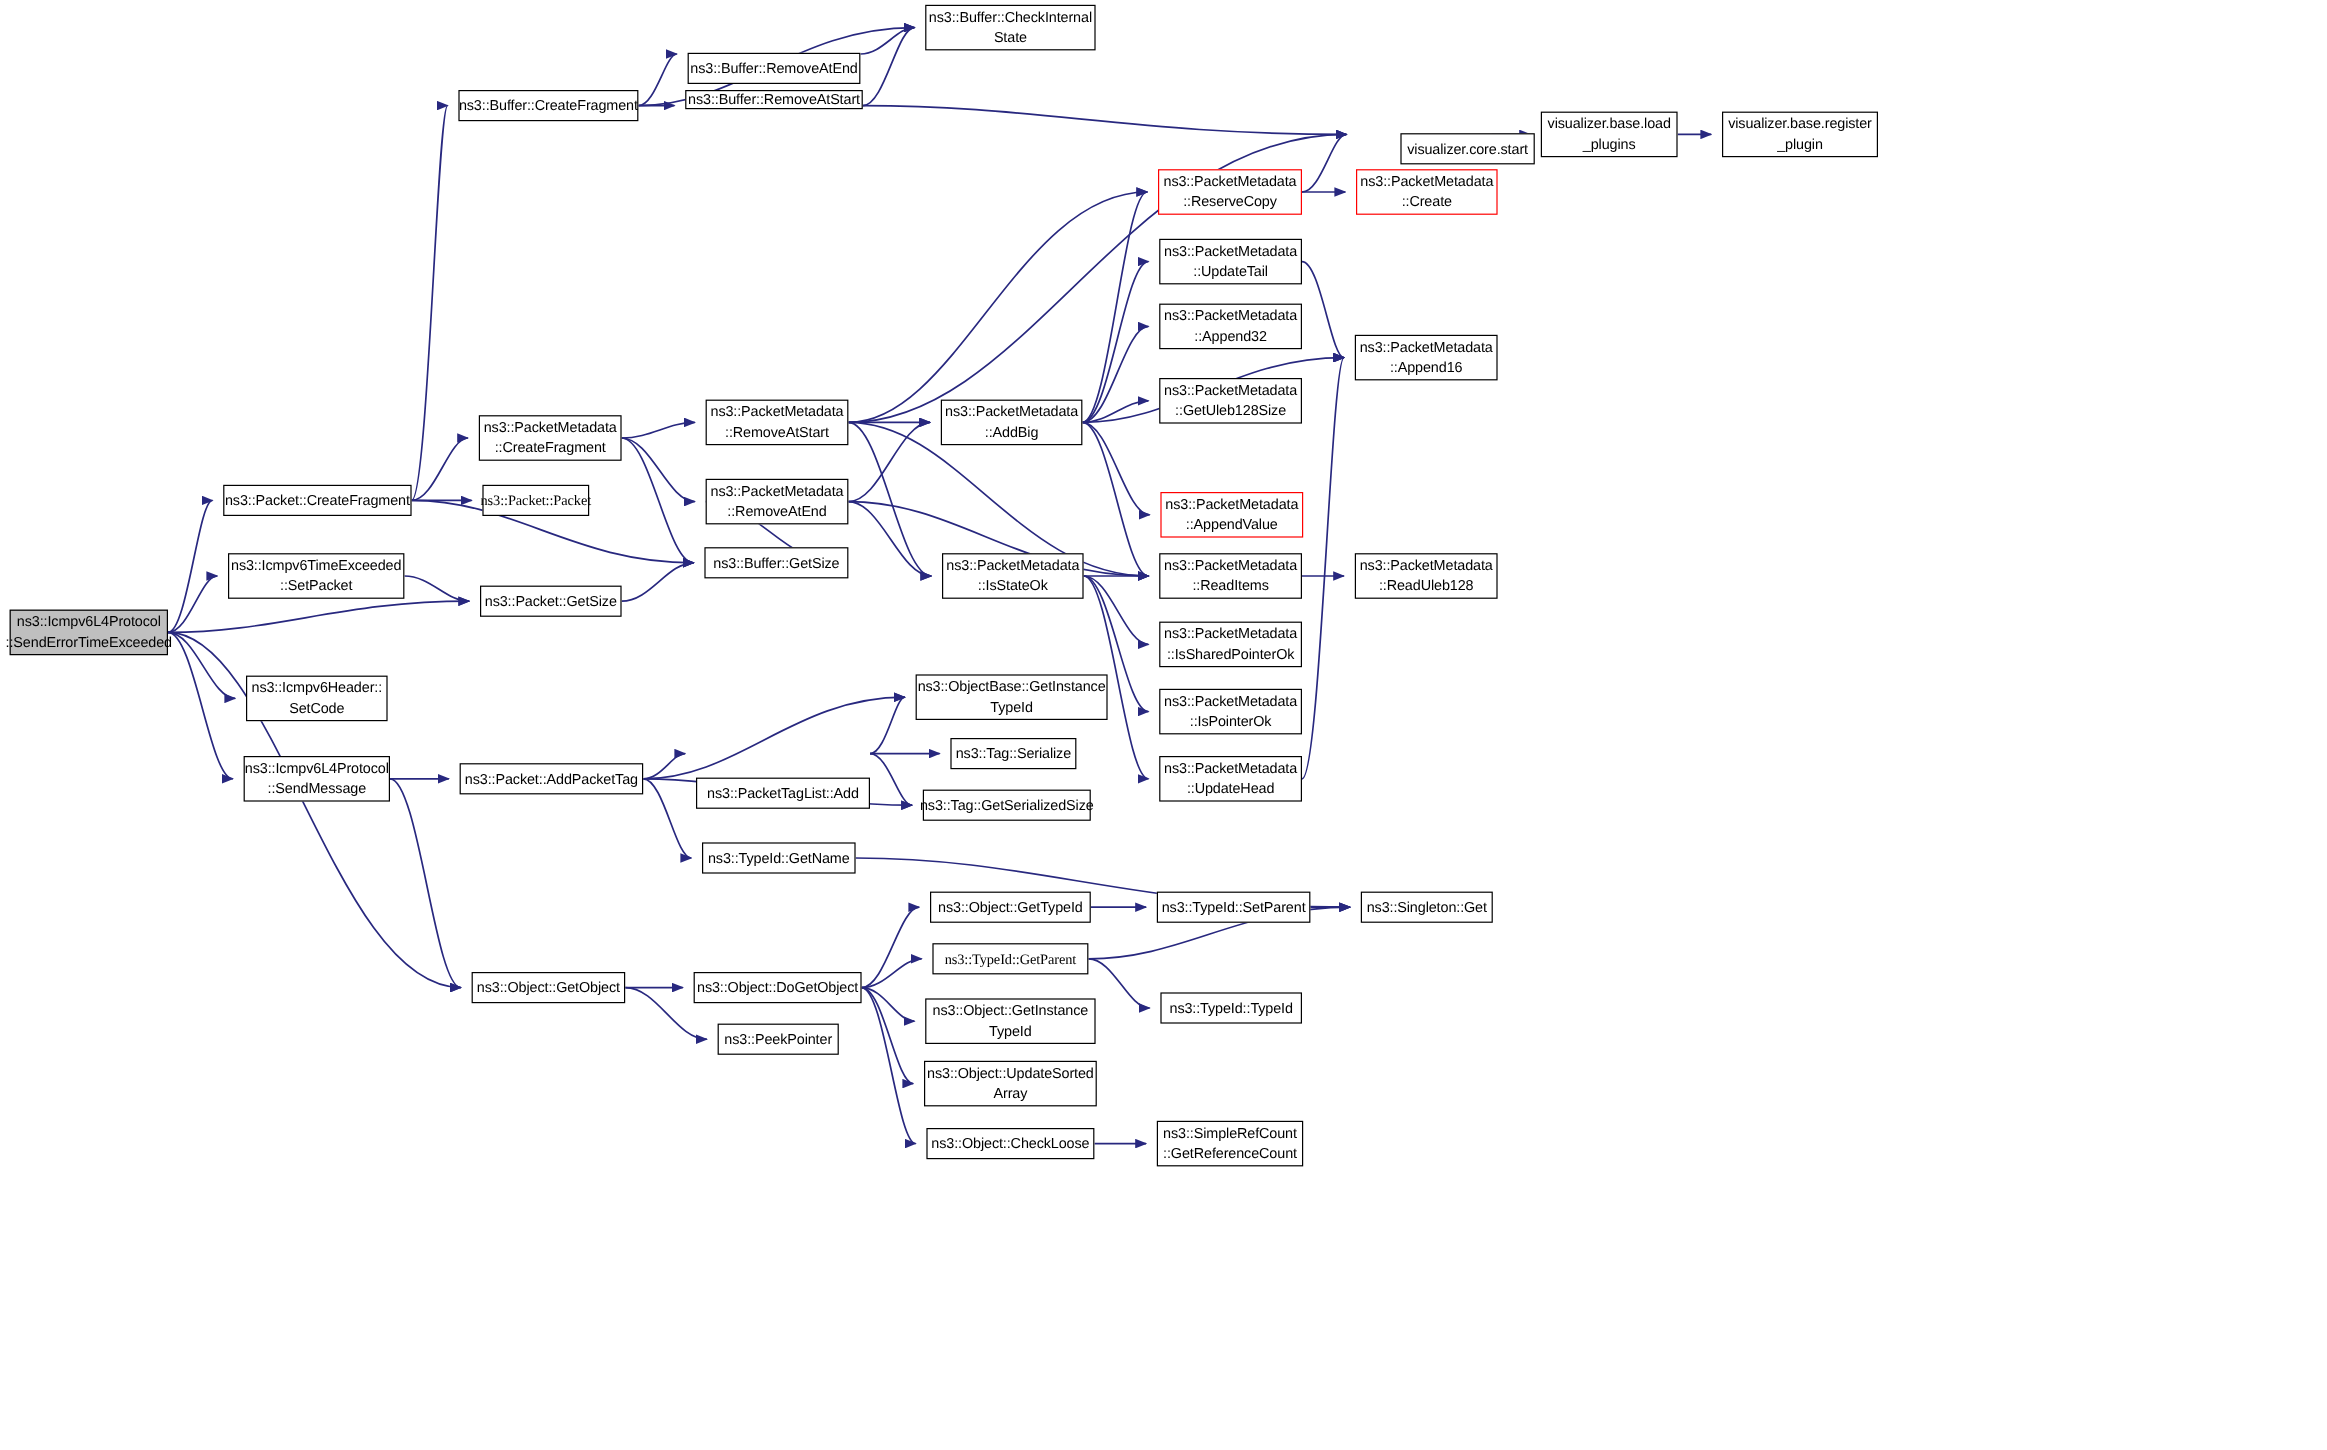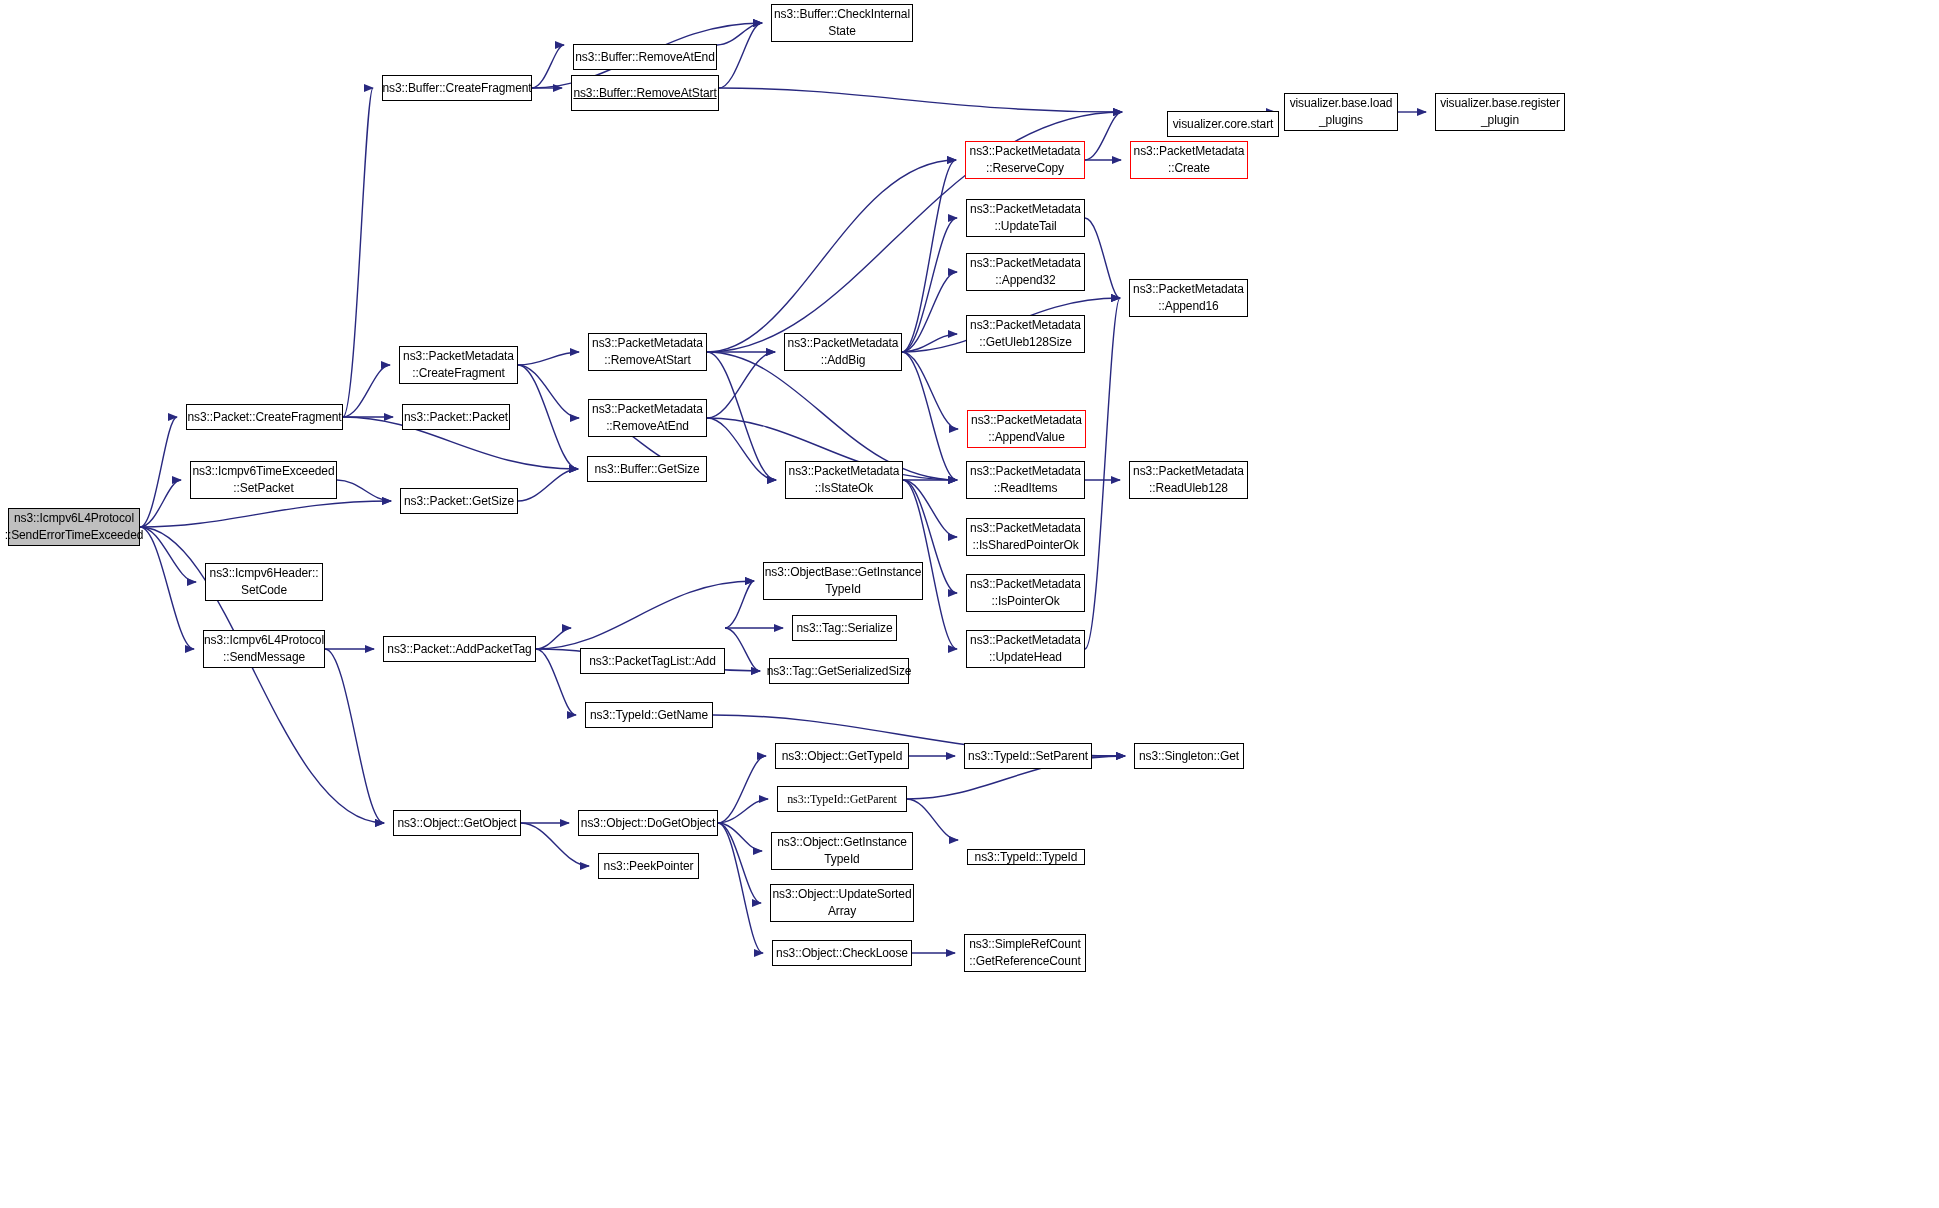--- a/index.html
+++ b/index.html
@@ -126,21 +126,21 @@
         <path d="M1092,756 C1106.7,756 1115.1,756 1125,756" marker-end="url(#arw)"></path>
         <path d="M907,799 C986.45,799 1031.85,756 1125,756" marker-end="url(#arw)"></path>
         <path d="M907,799 C928,799 940,840 958,840" marker-end="url(#arw)"></path>
         <path d="M912,953 C930.2,953 940.6,953 955,953" marker-end="url(#arw)"></path>
       </g>
   </svg>
 <div class="node current" style="left: 8px; top: 508px; width: 132px; height: 38px;">ns3::Icmpv6L4Protocol
 ::SendErrorTimeExceeded</div>
     <div class="node" style="left: 382px; top: 75px; width: 150px; height: 26px;">ns3::Buffer::CreateFragment</div>
     <div class="node" style="left: 573px; top: 32px; width: 144px; height: 26px; margin-top: 12px;">ns3::Buffer::RemoveAtEnd</div>
-    <div class="node" style="left: 571px; top: 75px; width: 148px; height: 36px; text-decoration: underline;">ns3::Buffer::RemoveAtStart</div>
+    <div class="node" style="left: 571px; top: 75px; width: 148px; height: 16px;">ns3::Buffer::RemoveAtStart</div>
     <div class="node" style="left: 771px; top: 4px; width: 142px; height: 38px;">ns3::Buffer::CheckInternal
 State</div>
     <div class="node" style="left: 1131px; top: 111px; width: 112px; height: 26px; margin-left: 36px;">visualizer.core.start</div>
     <div class="node" style="left: 1284px; top: 93px; width: 114px; height: 38px;">visualizer.base.load
 _plugins</div>
     <div class="node" style="left: 1435px; top: 93px; width: 130px; height: 38px;">visualizer.base.register
 _plugin</div>
     <div class="node red" style="left: 965px; top: 141px; width: 120px; height: 38px;">ns3::PacketMetadata
 ::ReserveCopy</div>
     <div class="node red" style="left: 1130px; top: 141px; width: 118px; height: 38px;">ns3::PacketMetadata
@@ -153,21 +153,21 @@
 ::GetUleb128Size</div>
     <div class="node" style="left: 1129px; top: 279px; width: 119px; height: 38px;">ns3::PacketMetadata
 ::Append16</div>
     <div class="node" style="left: 784px; top: 333px; width: 118px; height: 38px;">ns3::PacketMetadata
 ::AddBig</div>
     <div class="node" style="left: 588px; top: 333px; width: 119px; height: 38px;">ns3::PacketMetadata
 ::RemoveAtStart</div>
     <div class="node" style="left: 399px; top: 346px; width: 119px; height: 38px;">ns3::PacketMetadata
 ::CreateFragment</div>
     <div class="node" style="left: 186px; top: 404px; width: 157px; height: 26px;">ns3::Packet::CreateFragment</div>
-    <div class="node" style="left: 402px; top: 404px; width: 108px; height: 26px;">ns3::Packet::Packet</div>
+    <div class="node" style="left: 402px; top: 404px; width: 89px; height: 26px; font-family: Liberation Serif, serif;">ns3::Packet::Packet</div>
     <div class="node" style="left: 588px; top: 399px; width: 119px; height: 38px;">ns3::PacketMetadata
 ::RemoveAtEnd</div>
     <div class="node red" style="left: 967px; top: 410px; width: 119px; height: 38px;">ns3::PacketMetadata
 ::AppendValue</div>
     <div class="node" style="left: 785px; top: 461px; width: 118px; height: 38px;">ns3::PacketMetadata
 ::IsStateOk</div>
     <div class="node" style="left: 966px; top: 461px; width: 119px; height: 38px;">ns3::PacketMetadata
 ::ReadItems</div>
     <div class="node" style="left: 1129px; top: 461px; width: 119px; height: 38px;">ns3::PacketMetadata
 ::ReadUleb128</div>
@@ -191,21 +191,21 @@
     <div class="node" style="left: 580px; top: 615px; width: 145px; height: 26px; margin-top: 33px;">ns3::PacketTagList::Add</div>
     <div class="node" style="left: 792px; top: 615px; width: 105px; height: 26px;">ns3::Tag::Serialize</div>
     <div class="node" style="left: 769px; top: 658px; width: 140px; height: 26px;">ns3::Tag::GetSerializedSize</div>
     <div class="node" style="left: 585px; top: 702px; width: 128px; height: 26px;">ns3::TypeId::GetName</div>
     <div class="node" style="left: 775px; top: 743px; width: 134px; height: 26px;">ns3::Object::GetTypeId</div>
     <div class="node" style="left: 964px; top: 743px; width: 128px; height: 26px;">ns3::TypeId::SetParent</div>
     <div class="node" style="left: 1134px; top: 743px; width: 110px; height: 26px;">ns3::Singleton::Get</div>
     <div class="node" style="left: 393px; top: 810px; width: 128px; height: 26px;">ns3::Object::GetObject</div>
     <div class="node" style="left: 578px; top: 810px; width: 140px; height: 26px;">ns3::Object::DoGetObject</div>
     <div class="node" style="left: 777px; top: 786px; width: 130px; height: 26px; font-family: Liberation Serif, serif;">ns3::TypeId::GetParent</div>
-    <div class="node" style="left: 967px; top: 827px; width: 118px; height: 16px; margin-top: 22px;">ns3::TypeId::TypeId</div>
+    <div class="node" style="left: 967px; top: 827px; width: 118px; height: 26px;">ns3::TypeId::TypeId</div>
     <div class="node" style="left: 771px; top: 832px; width: 142px; height: 38px;">ns3::Object::GetInstance
 TypeId</div>
     <div class="node" style="left: 598px; top: 853px; width: 101px; height: 26px;">ns3::PeekPointer</div>
     <div class="node" style="left: 770px; top: 884px; width: 144px; height: 38px;">ns3::Object::UpdateSorted
 Array</div>
     <div class="node" style="left: 772px; top: 940px; width: 140px; height: 26px;">ns3::Object::CheckLoose</div>
     <div class="node" style="left: 964px; top: 934px; width: 122px; height: 38px;">ns3::SimpleRefCount
 ::GetReferenceCount</div>
   </div>
 

